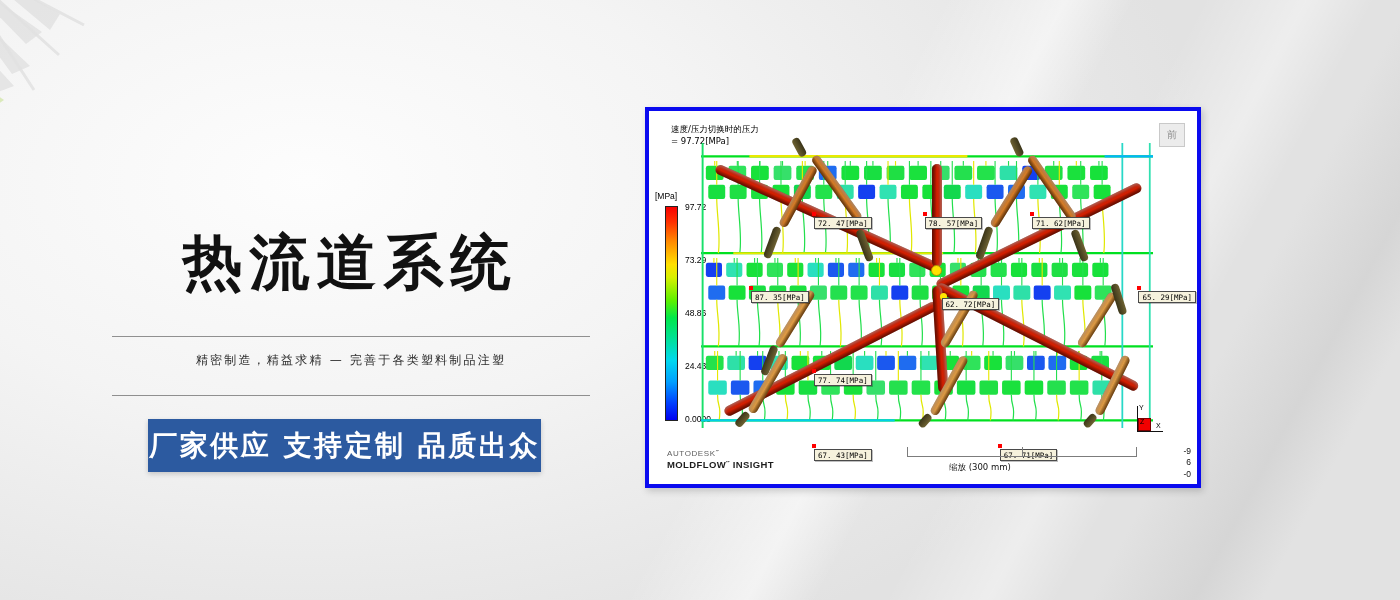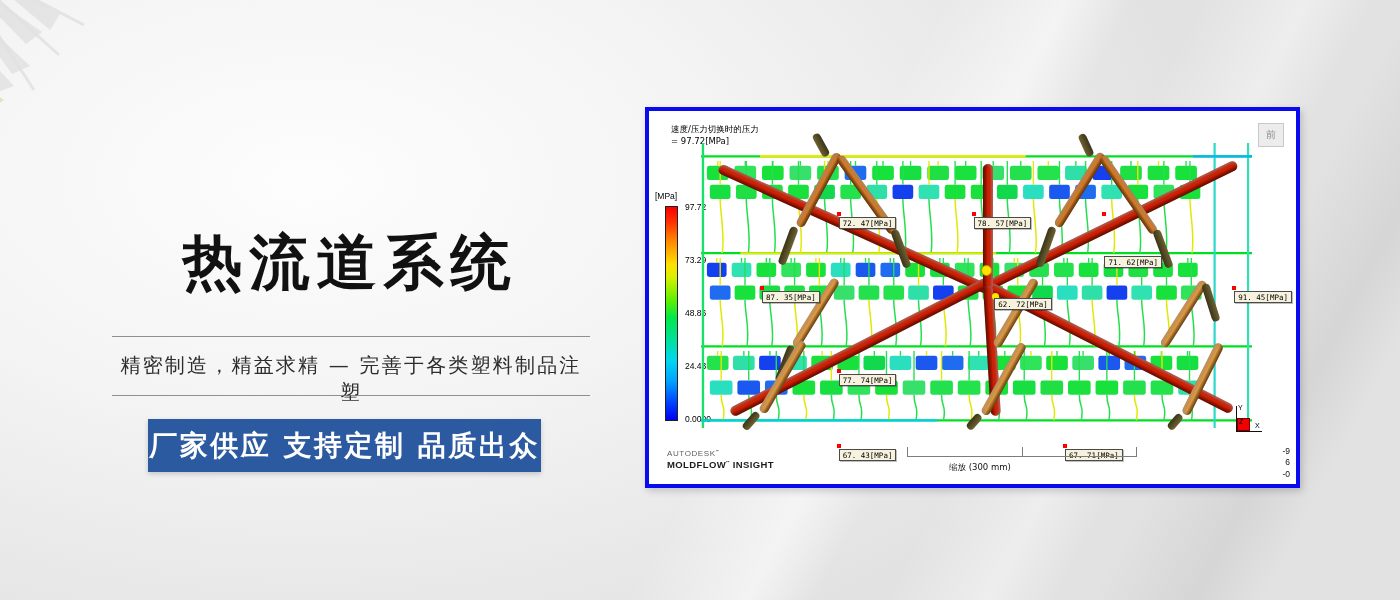--- a/index.html
+++ b/index.html
@@ -34,36 +34,36 @@
     position:absolute; left:100px; top:228px; width:500px;
     font-size:60px; font-weight:bold; letter-spacing:7px;
     color:#111; text-align:center; line-height:1.15;
     font-family:"DejaVu Sans","Liberation Sans",sans-serif;
   }
   .rule{ position:absolute; left:112px; width:478px; height:1px; background:#6e6e6e; opacity:.75; }
   .rule.top{ top:336px; }
   .rule.bottom{ top:395px; }
   .subtitle{
     position:absolute; left:112px; top:352px; width:478px;
-    text-align:center; font-size:20px; color:#2d2d2d; letter-spacing:2.2px;
+    text-align:center; font-size:12px; color:#2d2d2d; letter-spacing:2.2px;
     font-family:"DejaVu Sans","Liberation Sans",sans-serif;
   }
   .badge{
     position:absolute; left:148px; top:419px; width:393px; height:53px;
     background:#2c5aa0; display:flex; align-items:center; justify-content:center;
     box-shadow:0 2px 5px rgba(0,0,0,.18);
   }
   .badge span{
     color:#fff; font-size:28px; font-weight:bold; letter-spacing:2.5px;
     font-family:"DejaVu Sans","Liberation Sans",sans-serif;
   }
 
   
   .sim-frame{
-    position:absolute; left:645px; top:107px; width:655px; height:381px;
+    position:absolute; left:645px; top:107px; width:556px; height:381px;
     border:4px solid #0a0aef; background:#404040;
     box-shadow:2px 3px 7px rgba(0,0,0,.18);
   }
   .sim-canvas{ position:absolute; inset:0; overflow:hidden; background:#fff; }
 
   .sim-header{
     position:absolute; left:22px; top:12px; font-size:8.5px; color:#000;
     line-height:1.45; font-family:"DejaVu Sans","Liberation Sans",sans-serif; white-space:pre-line;
   }
   .view-btn{
@@ -495,27 +495,27 @@
           <div class="tipdark" style="left: 22.8571%; top: 4.66667%; width: 4.47499%; transform: rotate(-118.61deg); margin-top: -4px;"></div>
           <div class="tipdark" style="left: 70.7143%; top: 4.66667%; width: 4.31537%; transform: rotate(-114.444deg); margin-top: -4px;"></div>
           <div style="position: absolute; left: 50.8929%; top: 42.6667%; width: 11px; height: 11px; border-radius: 50%; background: rgb(255, 226, 0); border: 1px solid rgb(176, 144, 0);"></div>
         </div>
       <div id="labels">
           <div class="mdot" style="left: 24.6429%; top: 24.3333%;"></div>
           <div class="mlabel" style="left: 25%; top: 26%;">72. 47[MPa]</div>
           <div class="mdot" style="left: 49.1071%; top: 24.3333%;"></div>
           <div class="mlabel" style="left: 49.4643%; top: 26%;">78. 57[MPa]</div>
           <div class="mdot" style="left: 72.8571%; top: 24.3333%;"></div>
-          <div class="mlabel" style="left: 73.2143%; top: 26%; margin-top: 39px;">71. 62[MPa]</div>
+          <div class="mlabel" style="left: 73.2143%; top: 26%;">71. 62[MPa]</div>
           <div class="mdot" style="left: 10.7143%; top: 50.3333%;"></div>
           <div class="mlabel" style="left: 11.0714%; top: 52%;">87. 35[MPa]</div>
           <div class="mdot yellow" style="left: 52.8571%; top: 52.6667%;"></div>
           <div class="mlabel" style="left: 53.2143%; top: 54.3333%;">62. 72[MPa]</div>
           <div class="mdot" style="left: 96.4286%; top: 50.3333%;"></div>
-          <div class="mlabel" style="left: 96.7857%; top: 52%;">91. 45[MPa]</div>
+          <div class="mlabel" style="left: 96.7857%; top: 52%;">65. 29[MPa]</div>
           <div class="mdot" style="left: 24.6429%; top: 79.3333%;"></div>
           <div class="mlabel" style="left: 25%; top: 81%;">77. 74[MPa]</div>
           <div class="mdot" style="left: 24.6429%; top: 105.667%;"></div>
           <div class="mlabel" style="left: 25%; top: 107.333%;">67. 43[MPa]</div>
           <div class="mdot" style="left: 65.7143%; top: 105.667%;"></div>
           <div class="mlabel" style="left: 66.0714%; top: 107.333%;">67. 71[MPa]</div>
         </div>
     </div>
 
     <div class="footer-logo">

